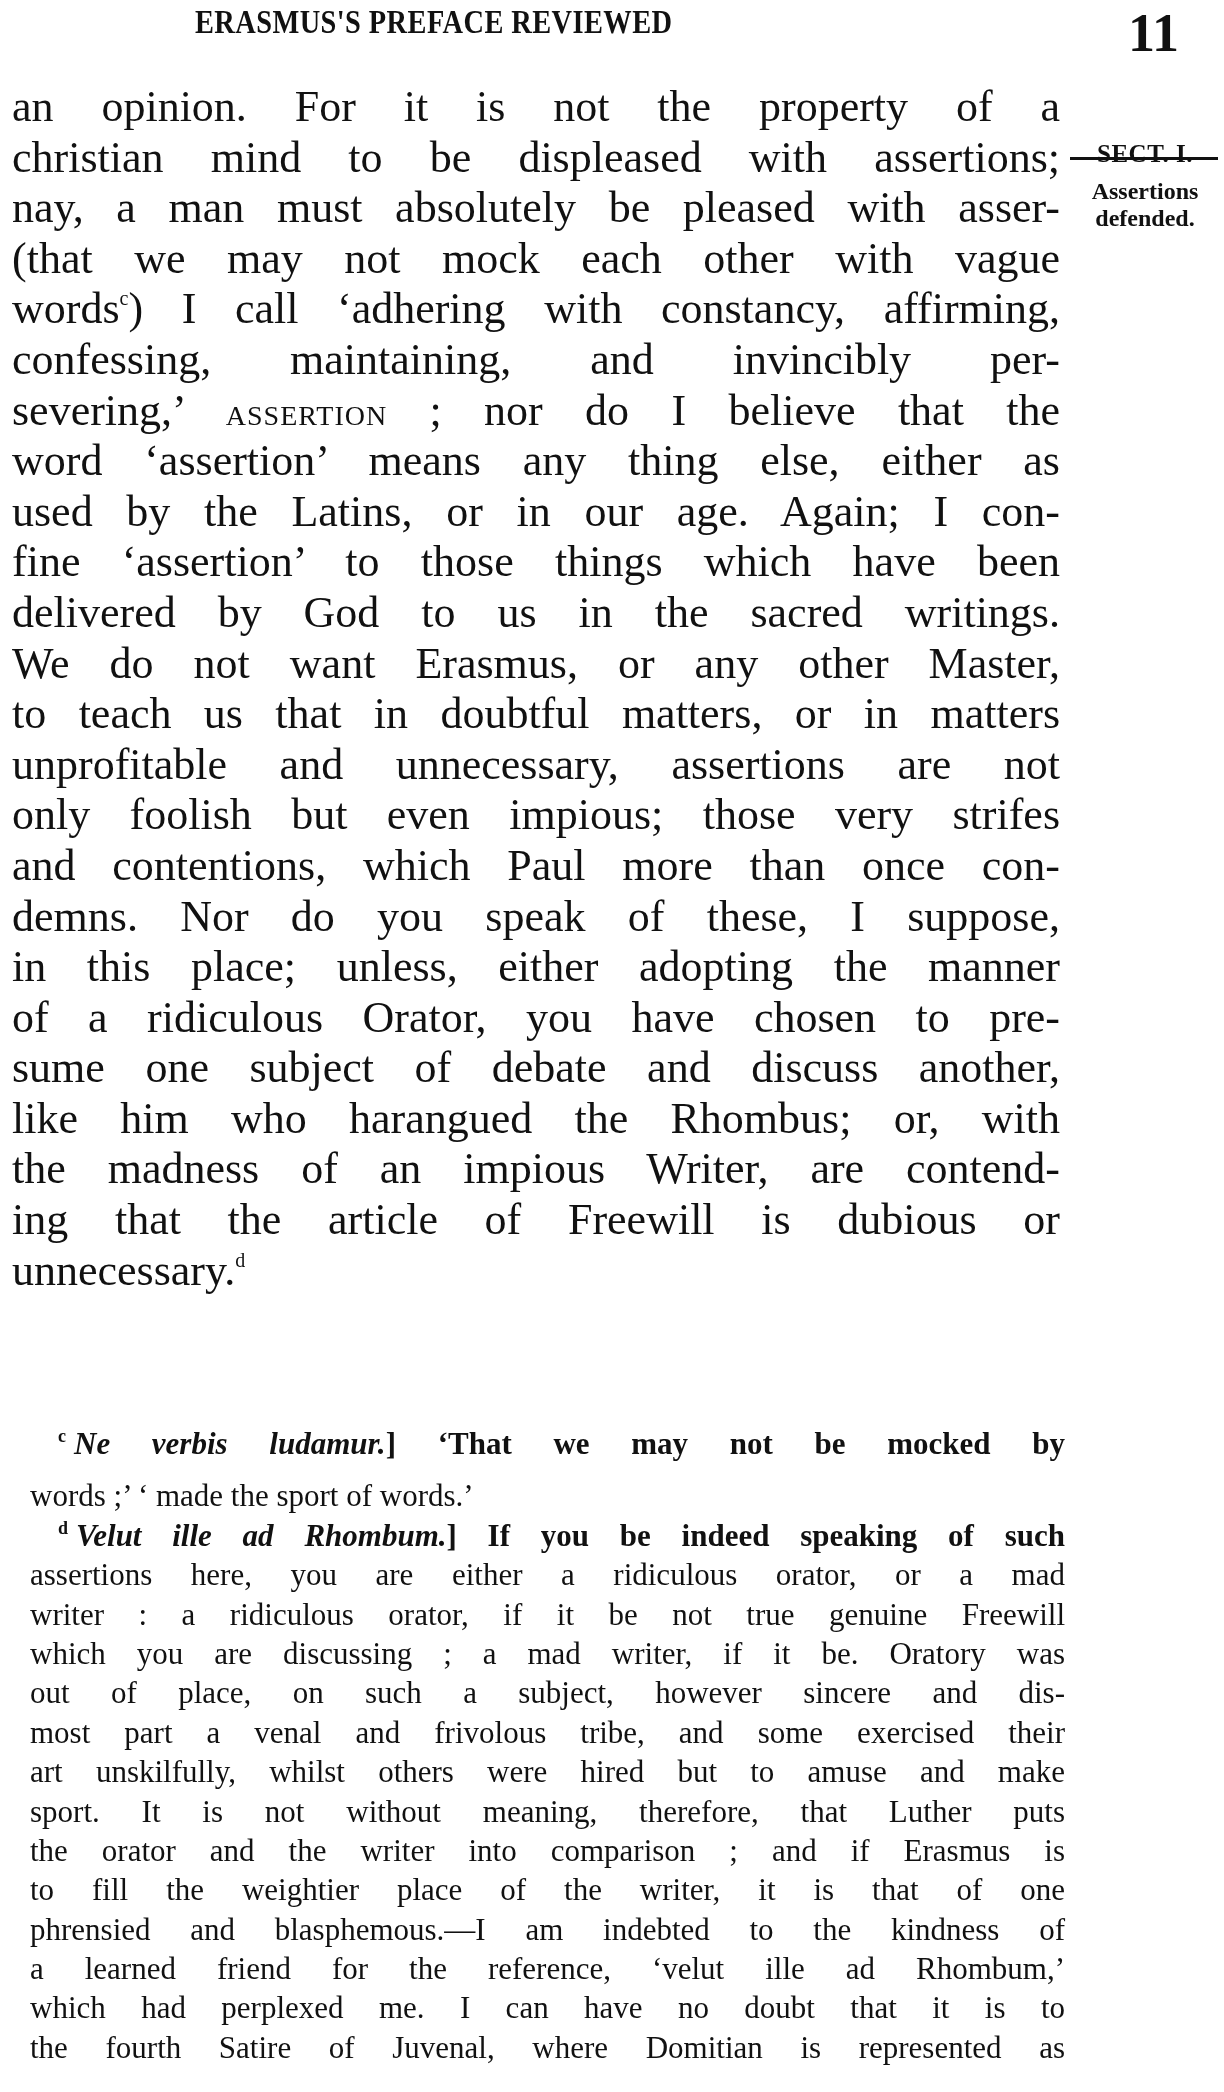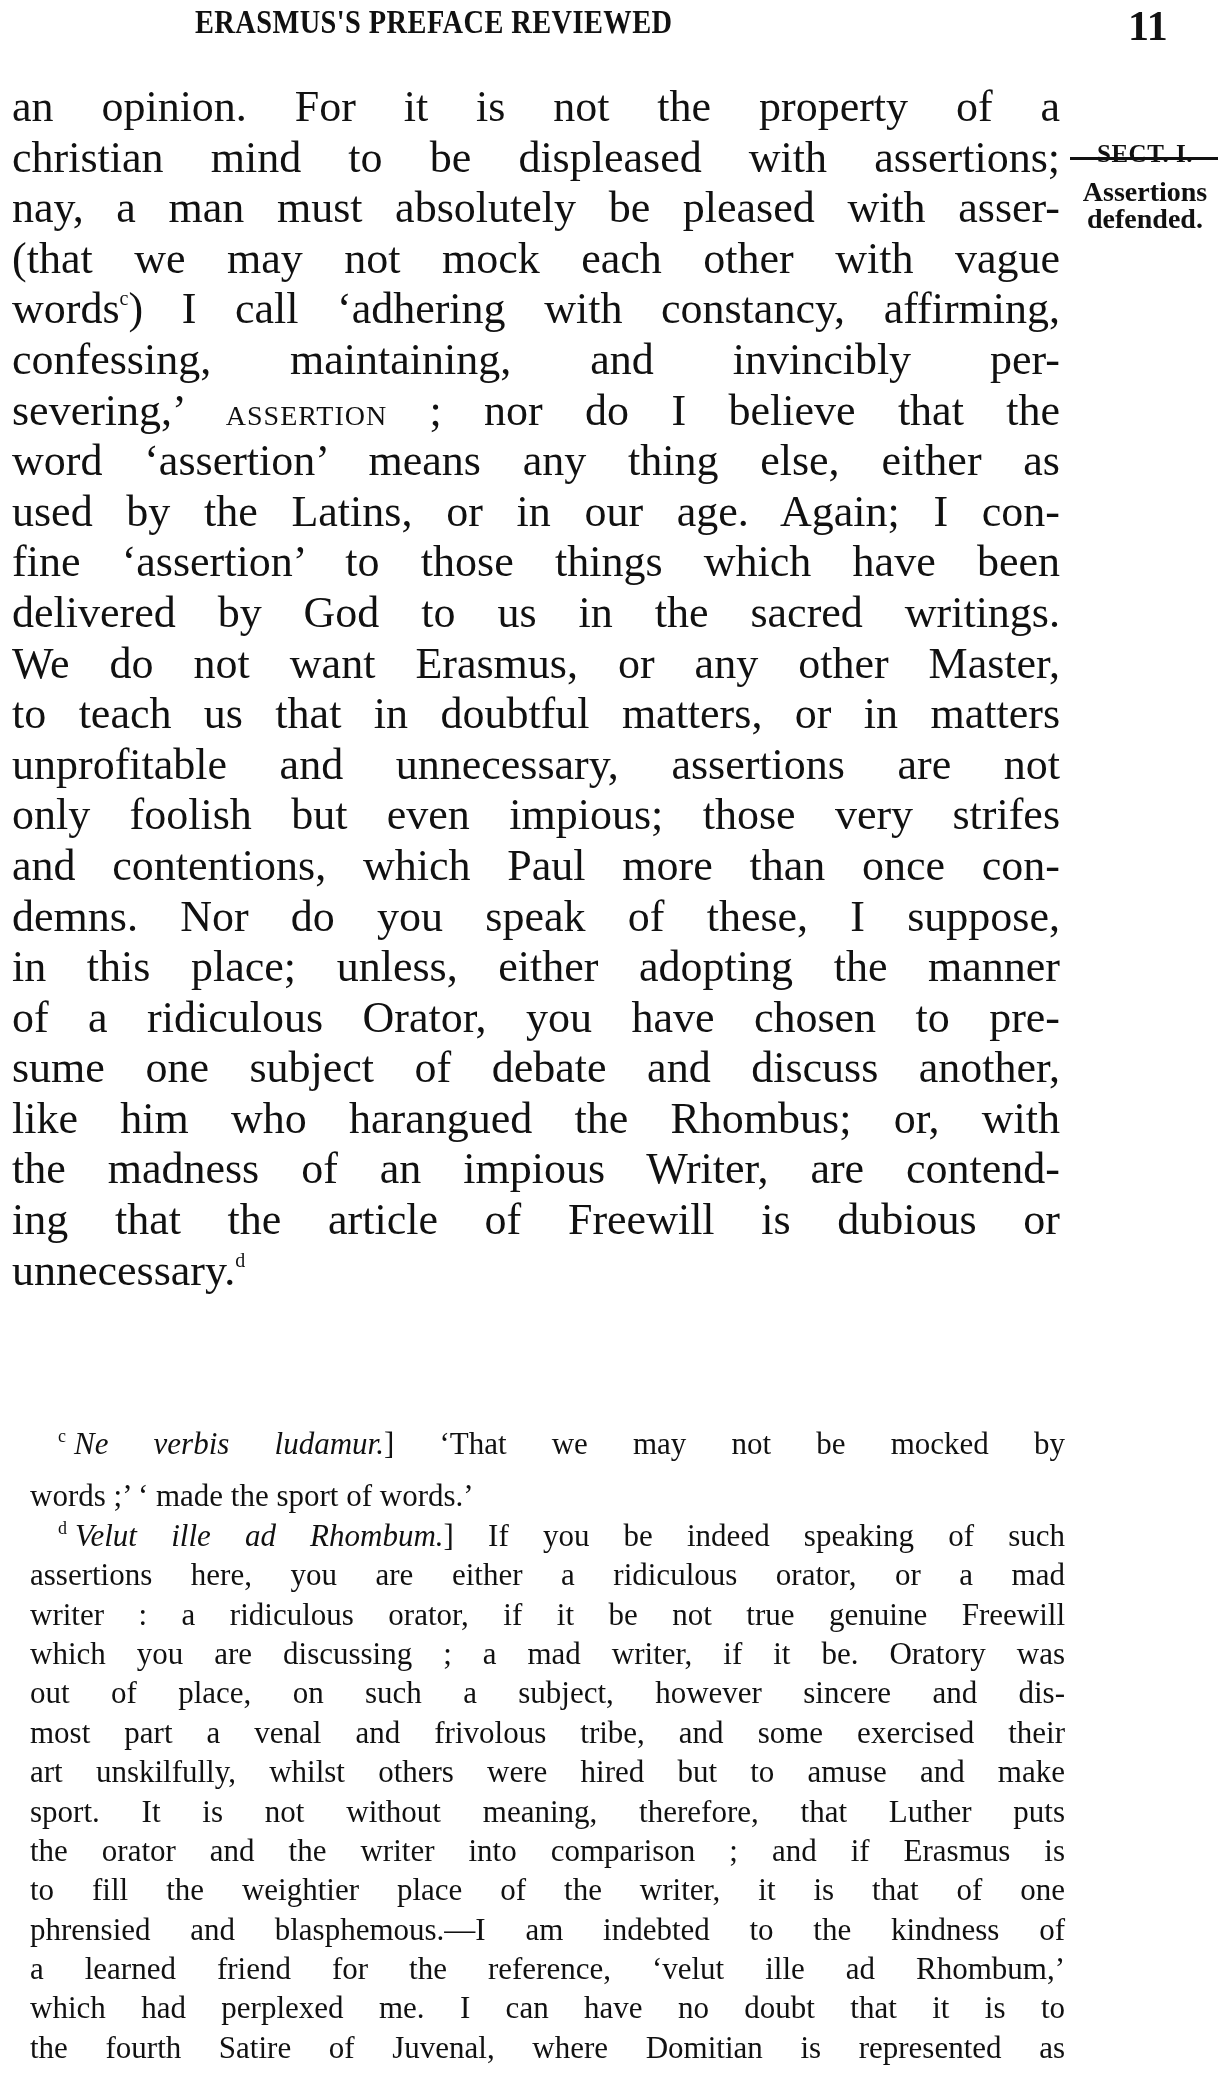--- a/index.html
+++ b/index.html
@@ -1,32 +1,32 @@
 <!DOCTYPE html>
 <html><head>
 <meta charset="utf-8">
 <style>
   html, body { margin: 0; padding: 0; background: #ffffff; }
   body { width: 1224px; height: 2092px; position: relative; overflow: hidden; color: #111; font-family: "Liberation Serif", "DejaVu Serif", serif; }
   .page { position: absolute; left: 0; top: 0; width: 1224px; height: 2092px; }
   .running-head { position: absolute; left: 195px; top: 4px; width: 660px; font-size: 33px; letter-spacing: 0.5px; font-weight: bold; white-space: nowrap; transform: scaleX(0.86); transform-origin: left top; }
-  .page-num { position: absolute; left: 1128px; top: 2px; font-size: 42px; font-weight: bold; }
+  .page-num { position: absolute; left: 1128px; top: 2px; font-size: 54px; font-weight: bold; }
   .main { position: absolute; left: 12px; top: 82px; width: 1048px; }
   .mline { display: block; height: 50.6px; line-height: 50.6px; font-size: 44px; white-space: nowrap; text-align: justify; text-align-last: justify; }
   .mline.last { text-align-last: left; }
   .sc { font-variant: small-caps; text-transform: lowercase; letter-spacing: 1px; font-size: 40px; }
   sup.fn { font-size: 20px; vertical-align: 18px; line-height: 0; }
   .side { position: absolute; left: 1070px; width: 150px; }
   .side-sect { top: 92px; font-size: 25px; font-weight: bold; letter-spacing: 0.5px; text-align: center; margin-top: 48px; }
   .side-rule { position: absolute; left: 1070px; top: 157px; width: 148px; height: 3px; background: #111; }
-  .side-note { top: 178px; font-size: 28px; line-height: 27px; text-align: center; font-weight: bold; }
+  .side-note { top: 178px; font-size: 24px; line-height: 27px; text-align: center; font-weight: bold; }
   .notes { position: absolute; left: 30px; top: 1424px; width: 1035px; }
   .nline { display: block; height: 39.4px; line-height: 39.4px; font-size: 31px; white-space: nowrap; text-align: justify; text-align-last: justify; }
   .nline.last { text-align-last: left; margin-top: 13px; }
-  .nline.indent { padding-left: 28px; }
+  .nline.indent { padding-left: 28px; font-weight: bold; }
   .nline i { font-style: italic; }
   sup.mk { font-size: 18px; vertical-align: 12px; line-height: 0; margin-right: 8px; }
 </style>
 </head>
 <body>
 
 <div class="page">
 
   <div class="running-head">ERASMUS'S PREFACE REVIEWED</div>
   <div class="page-num">11</div>

